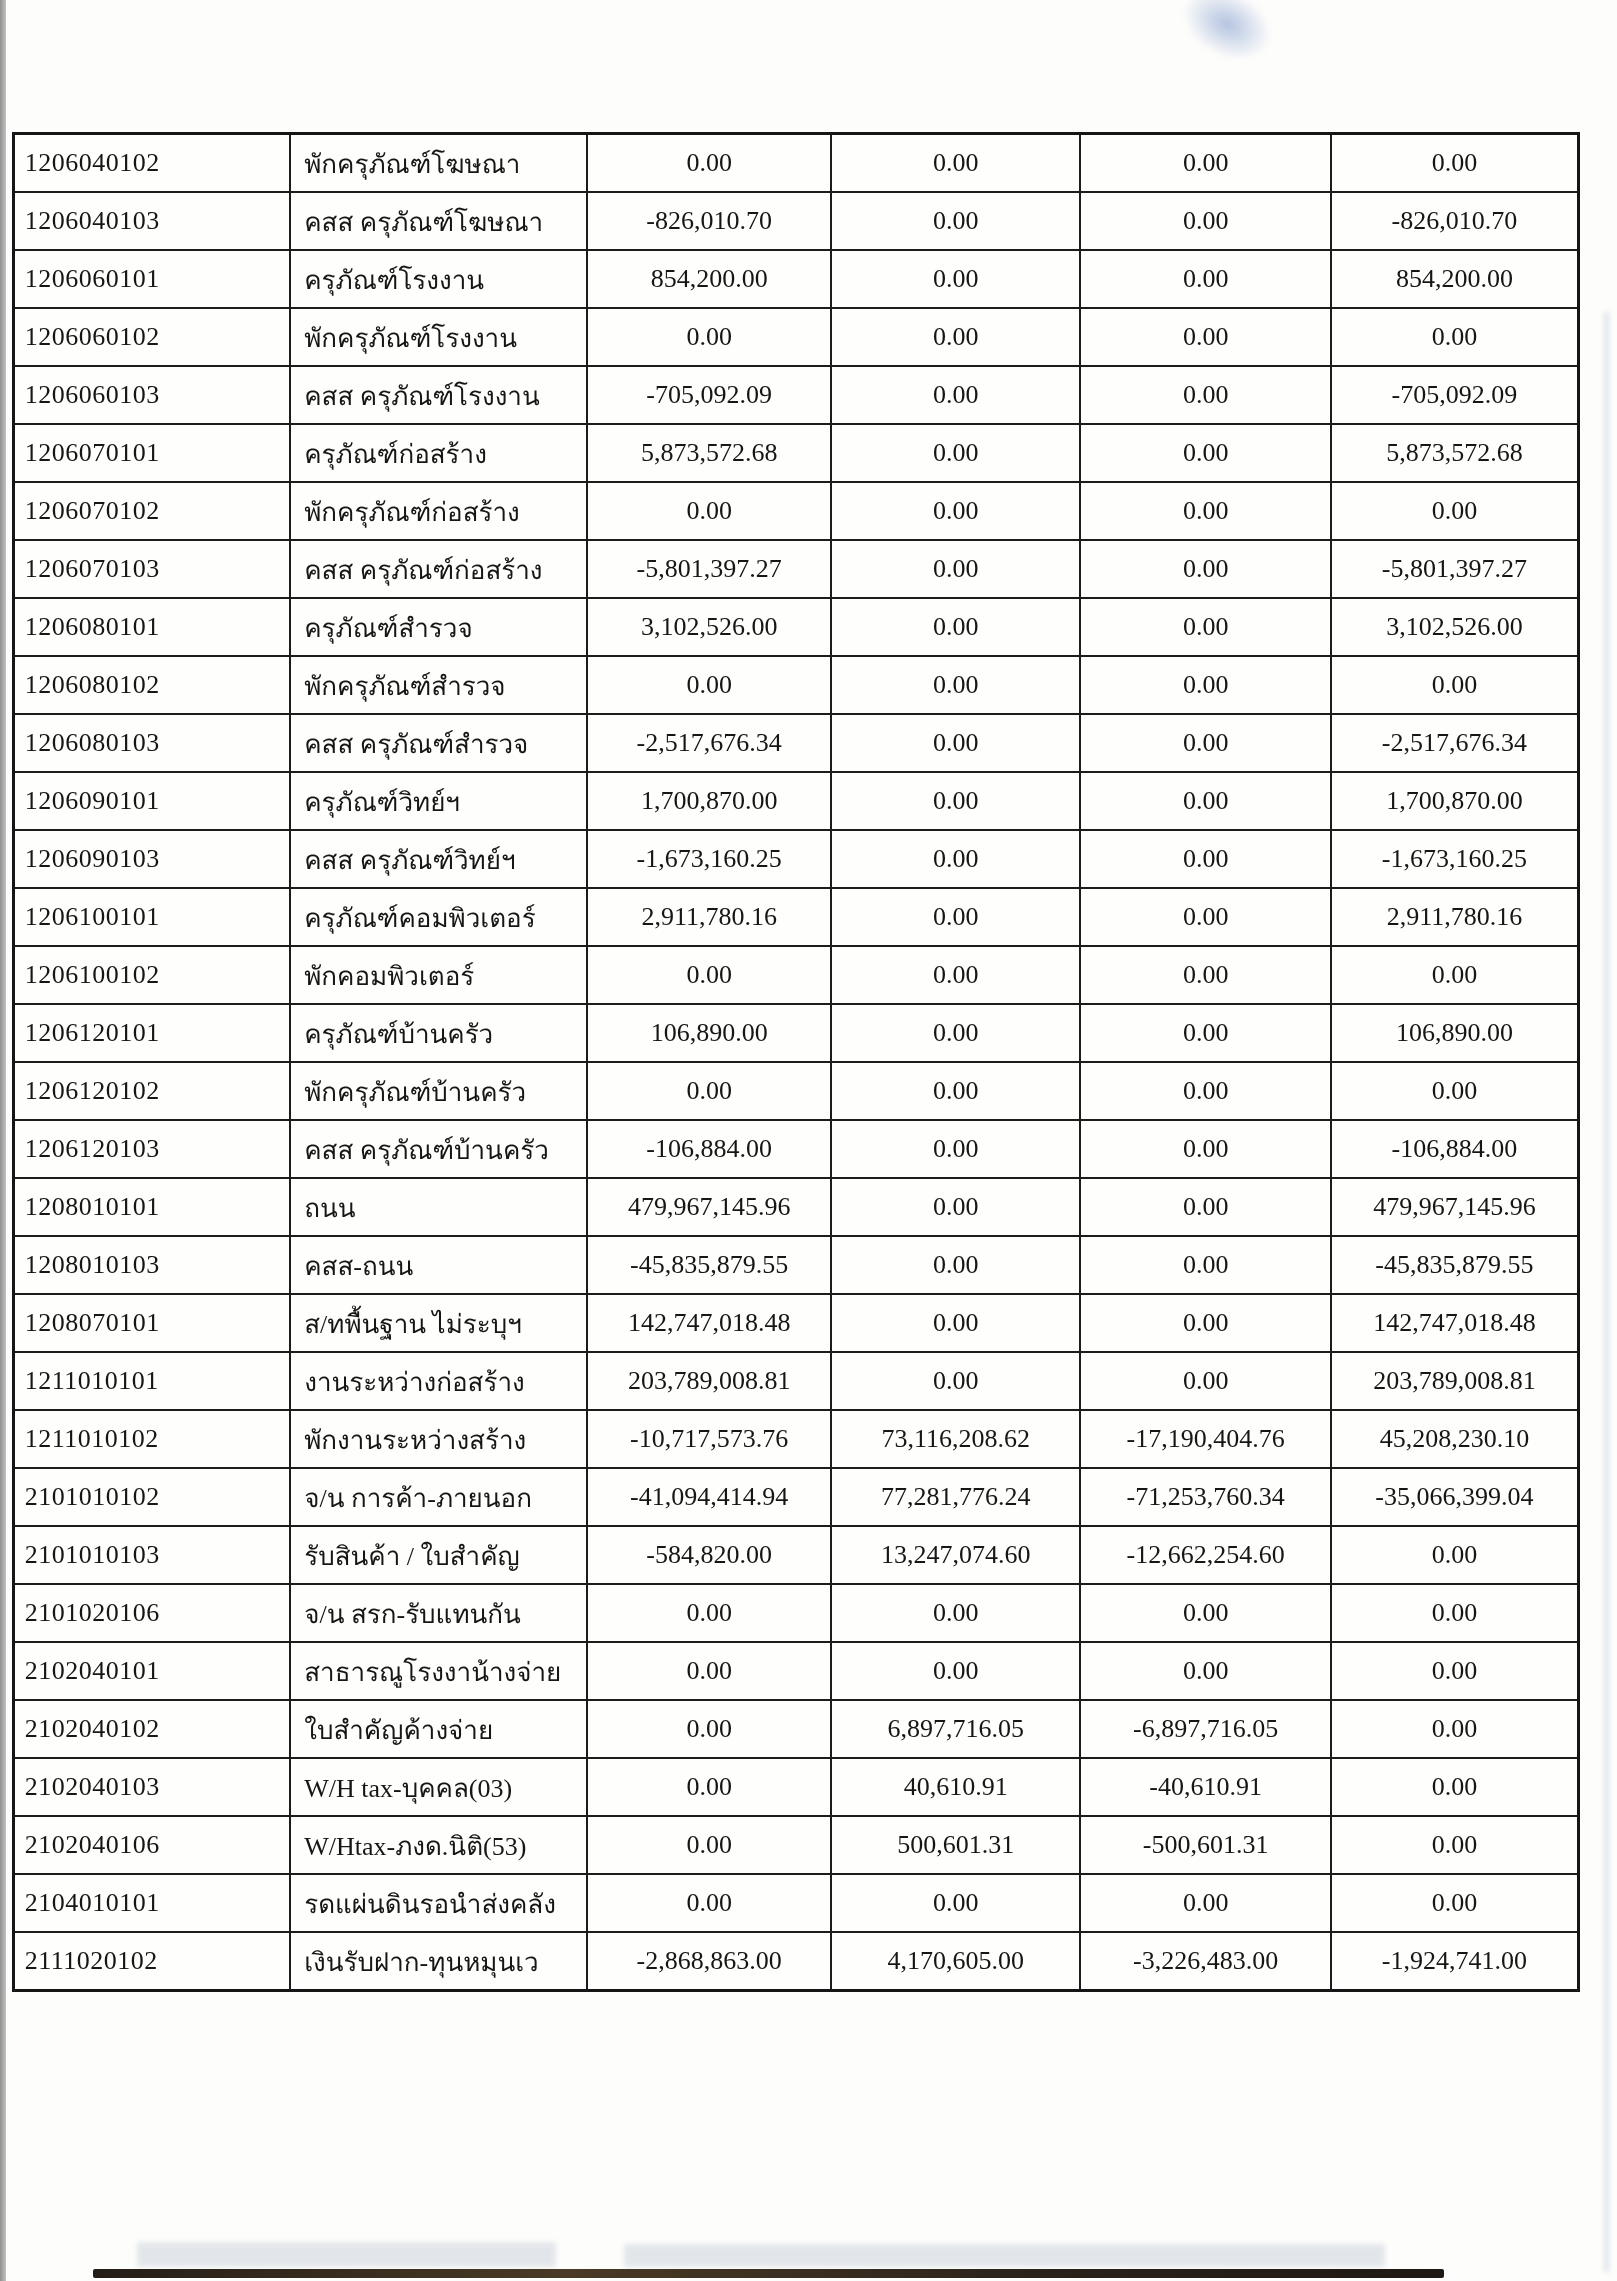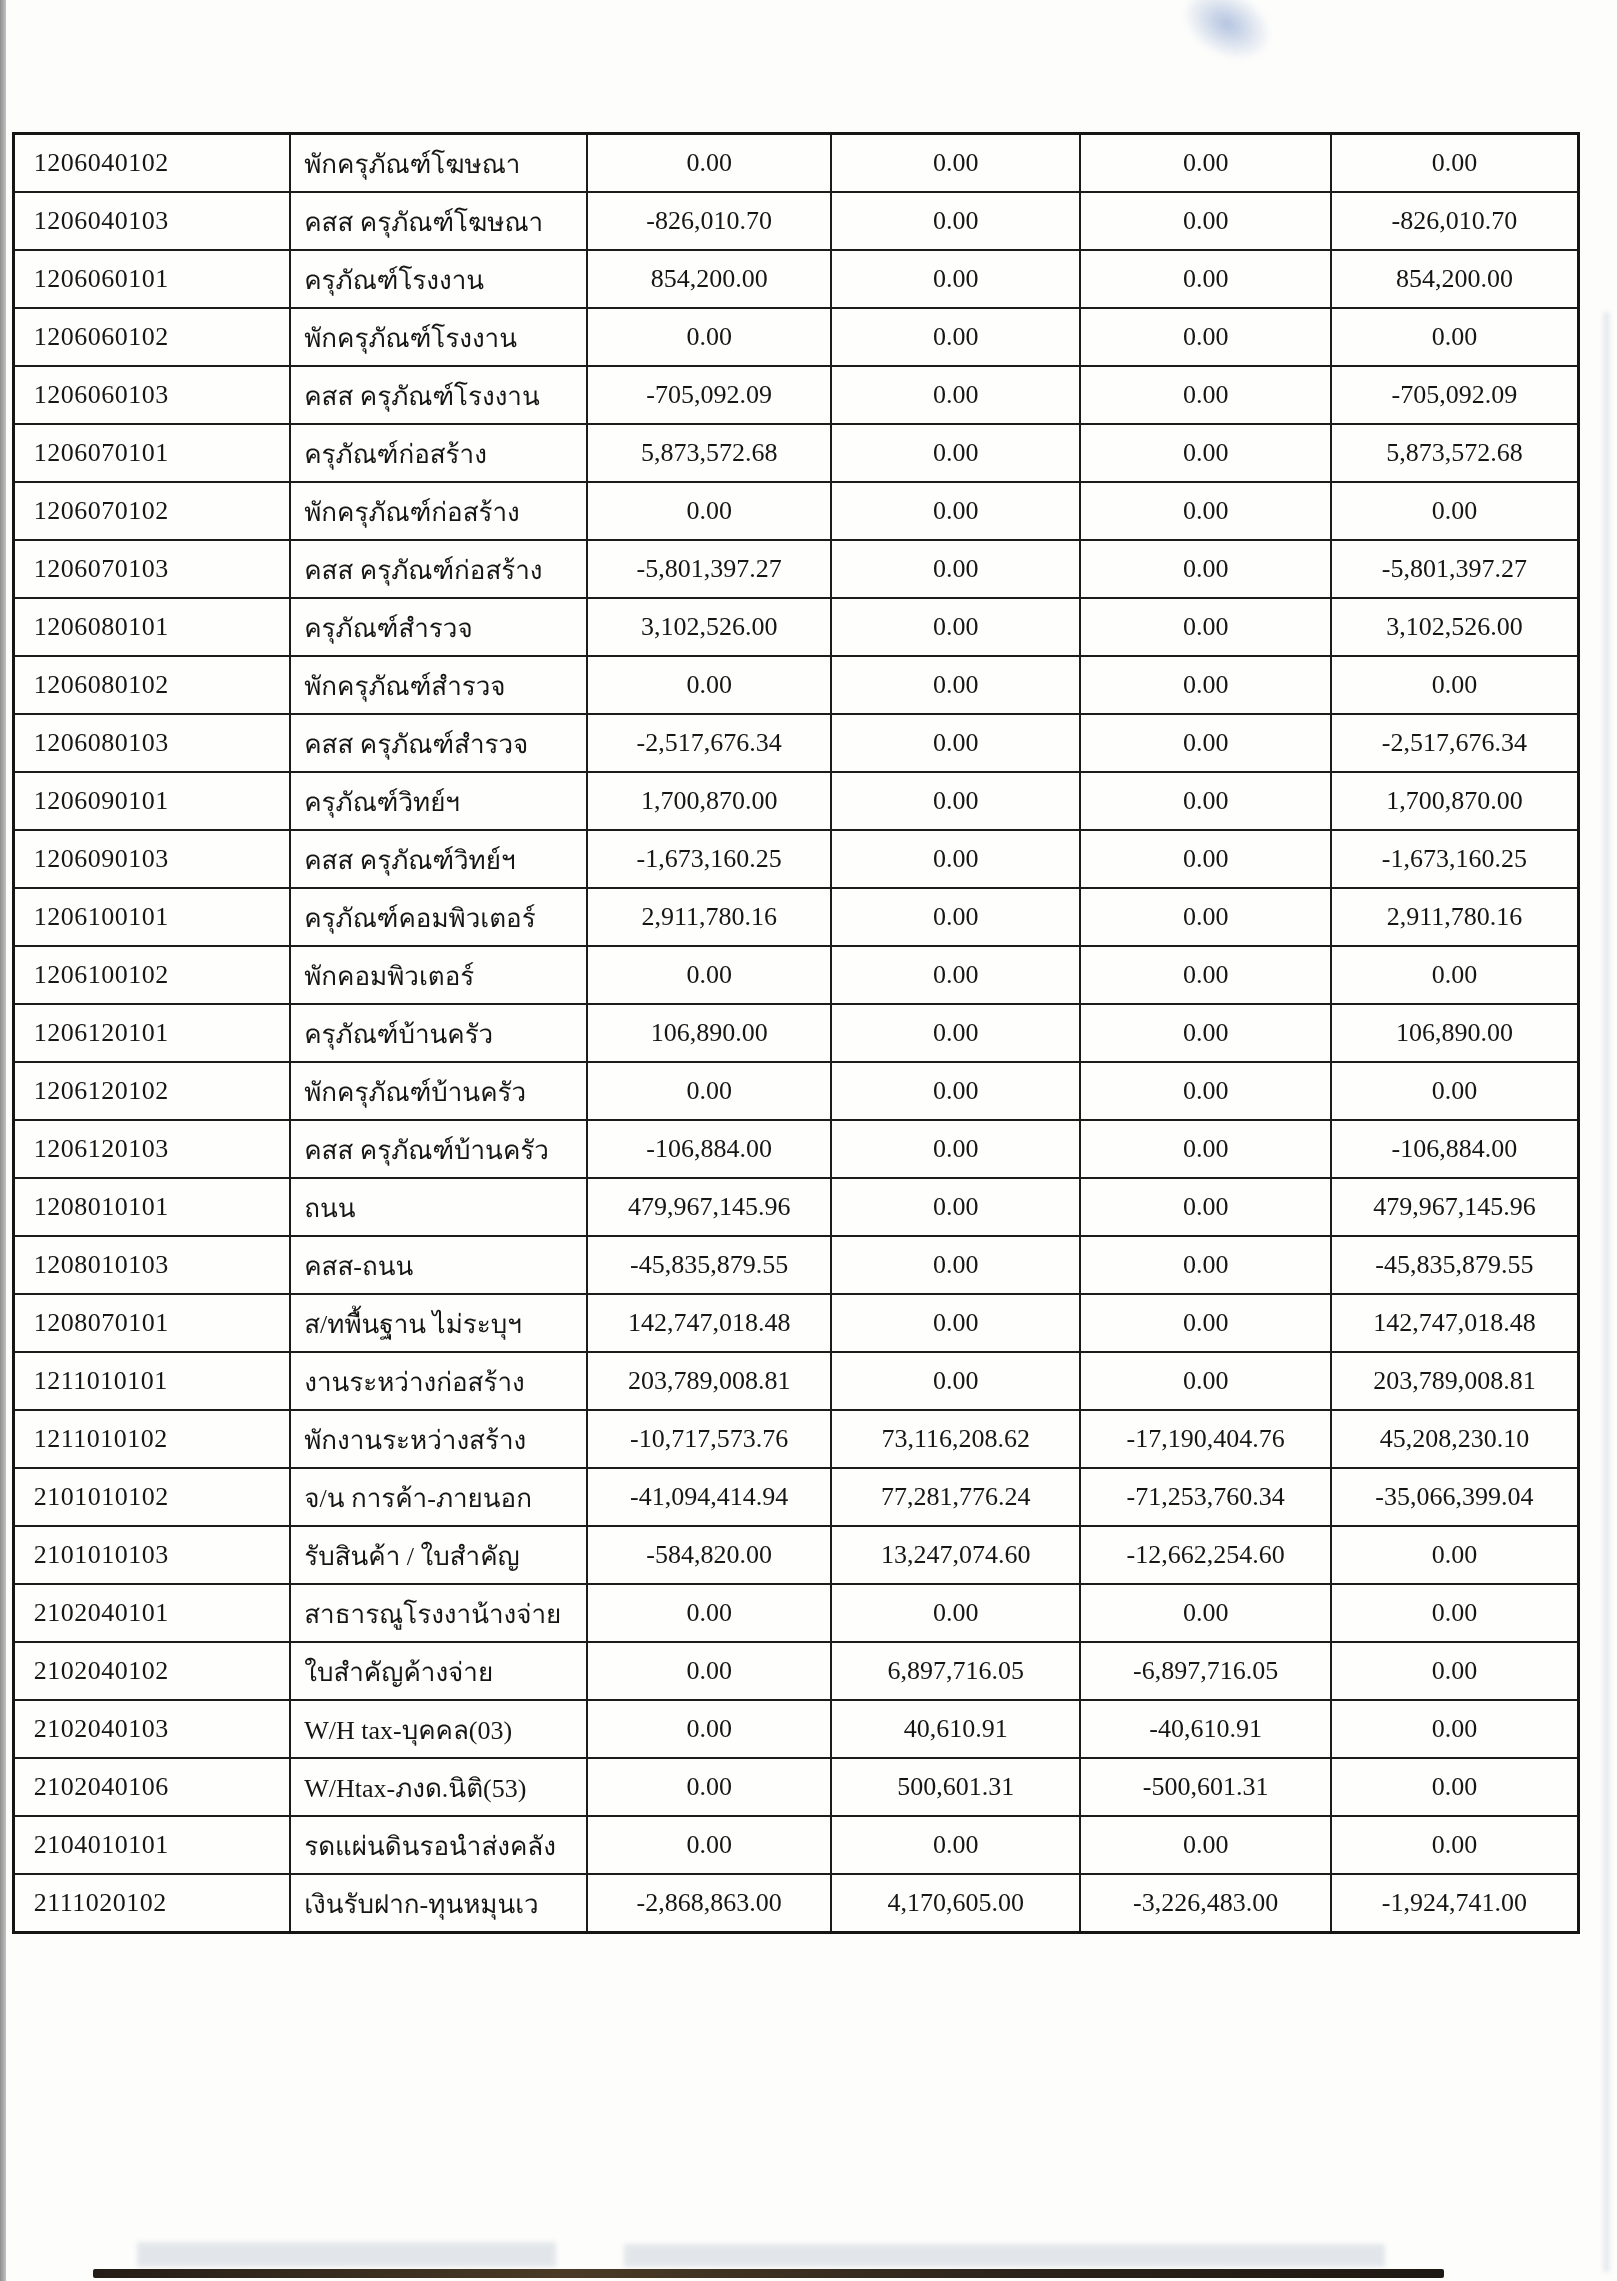--- a/index.html
+++ b/index.html
@@ -52,21 +52,21 @@
   table.acct td{
     border:2px solid #1c1c1c;
     border-top-width:2.9px;
     border-bottom-width:2.9px;
     height:54px;
     font-size:26px;
     vertical-align:middle;
     overflow:hidden;
     white-space:nowrap;
   }
-  td.c-code{padding-left:19px;text-align:left;letter-spacing:0.5px;}
+  td.c-code{padding-left:10px;text-align:left;letter-spacing:0.5px;}
   td.c-name{padding-left:13px;text-align:left;font-size:27px;}
   td.c-num{text-align:center;}
 </style>
 </head>
 <body>
 
 <div class="page">
 
   <div class="scan-edge-left"></div>
   <div class="smudge-top-right"></div>
@@ -276,20 +276,28 @@
         </tr>
         <tr>
           <td class="c-code">2101010103</td>
           <td class="c-name">รับสินค้า / ใบสำคัญ</td>
           <td class="c-num">-584,820.00</td>
           <td class="c-num">13,247,074.60</td>
           <td class="c-num">-12,662,254.60</td>
           <td class="c-num">0.00</td>
         </tr>
         <tr>
+          <td class="c-code">2101020106</td>
+          <td class="c-name">จ/น สรก-รับแทนกัน</td>
+          <td class="c-num">0.00</td>
+          <td class="c-num">0.00</td>
+          <td class="c-num">0.00</td>
+          <td class="c-num">0.00</td>
+        </tr>
+        <tr>
           <td class="c-code">2102040101</td>
           <td class="c-name">สาธารณูโรงงาน้างจ่าย</td>
           <td class="c-num">0.00</td>
           <td class="c-num">0.00</td>
           <td class="c-num">0.00</td>
           <td class="c-num">0.00</td>
         </tr>
         <tr>
           <td class="c-code">2102040102</td>
           <td class="c-name">ใบสำคัญค้างจ่าย</td>

